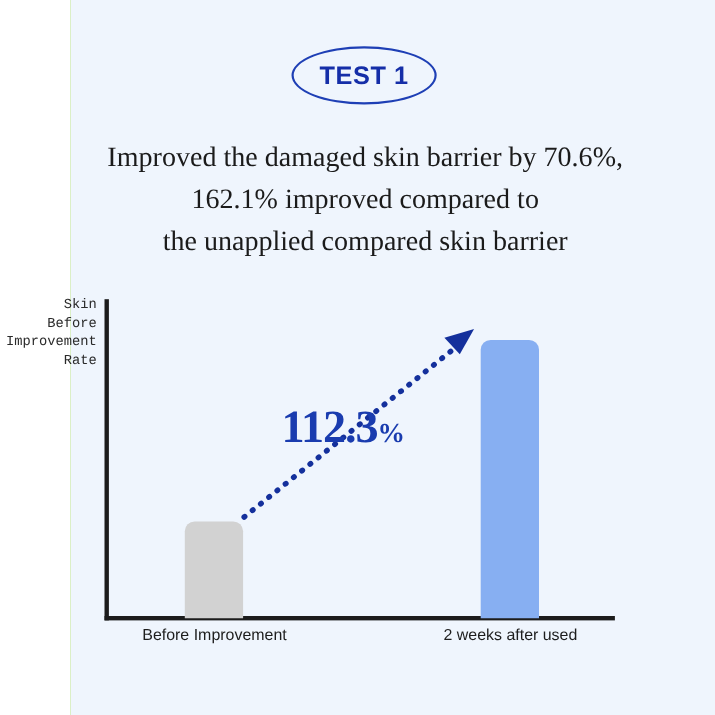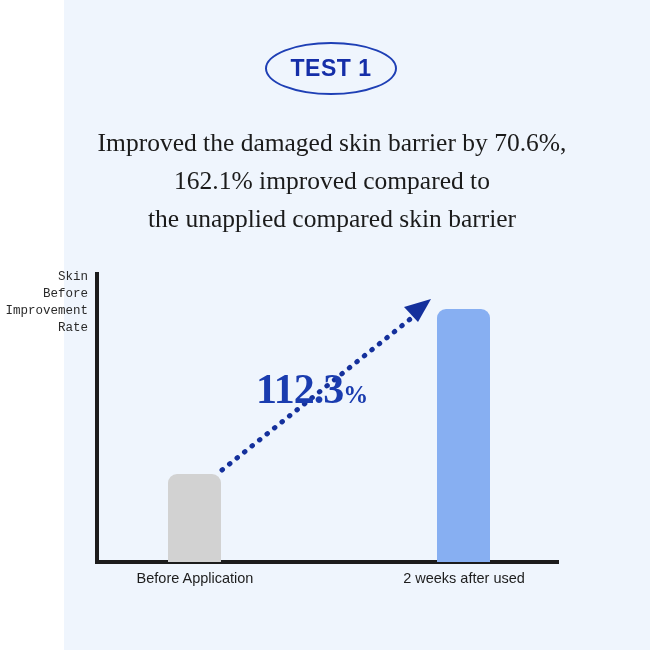--- a/index.html
+++ b/index.html
@@ -198,21 +198,21 @@
       <div>Improvement</div>
       <div>Rate</div>
     </div>
 
     <div id="y-axis"></div>
     <div id="x-axis"></div>
 
     <div class="bar" id="bar-before"></div>
     <div class="bar" id="bar-after"></div>
 
-    <div class="tick-label" id="label-before">Before Application</div>
+    <div class="tick-label" id="label-before">Before Improvement</div>
     <div class="tick-label" id="label-after">2 weeks after used</div>
 
     <svg id="arrow-svg" viewBox="0 0 650 650">
       <line x1="222" y1="470" x2="414" y2="316" stroke="#14309c" stroke-width="5" stroke-linecap="round" stroke-dasharray="0.6 9"></line>
       <polygon points="431,299 404,307 418,322" fill="#14309c"></polygon>
     </svg>
 
     <div id="callout">
       <span class="big">112.3</span><span class="pct">%</span>
     </div>

